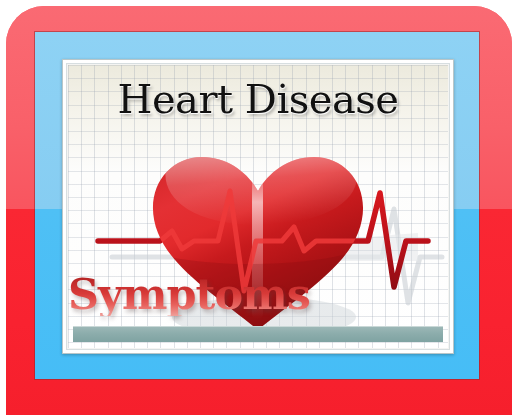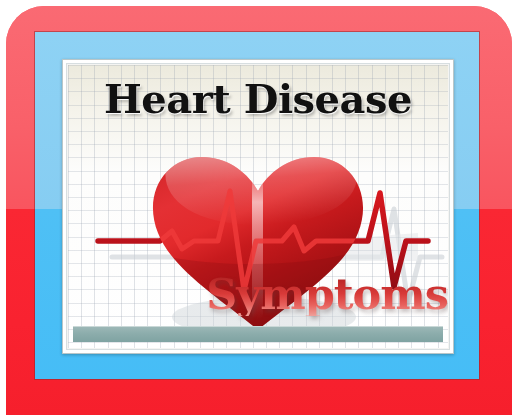--- a/index.html
+++ b/index.html
@@ -109,39 +109,39 @@
   }
 
   
   .title {
     position: absolute;
     left: 0;
     right: 0;
     top: 14px;
     text-align: center;
     font-family: "DejaVu Serif", serif;
-    font-weight: 700;
+    font-weight: 400;
     font-size: 40px;
     letter-spacing: -0.5px;
     line-height: 1;
     color: #111111;
     white-space: nowrap;
     text-shadow:
       0 1px 0 rgba(255,255,255,0.85),
       1px 1px 0 rgba(255,255,255,0.45),
       2px 3px 3px rgba(60,60,60,0.35);
   }
 
   
   .subtitle {
     position: absolute;
     left: 0;
     right: 0;
     top: 208px;
-    text-align: right;
+    text-align: left;
     font-family: "DejaVu Serif", serif;
     font-weight: 700;
     font-size: 43px;
     letter-spacing: -1px;
     line-height: 1;
     white-space: nowrap;
     background: linear-gradient(180deg,
         #a81f1f 0%, #c22b2b 22%, #d83a38 48%, #e8635e 75%, #efa09a 100%);
     -webkit-background-clip: text;
     background-clip: text;

